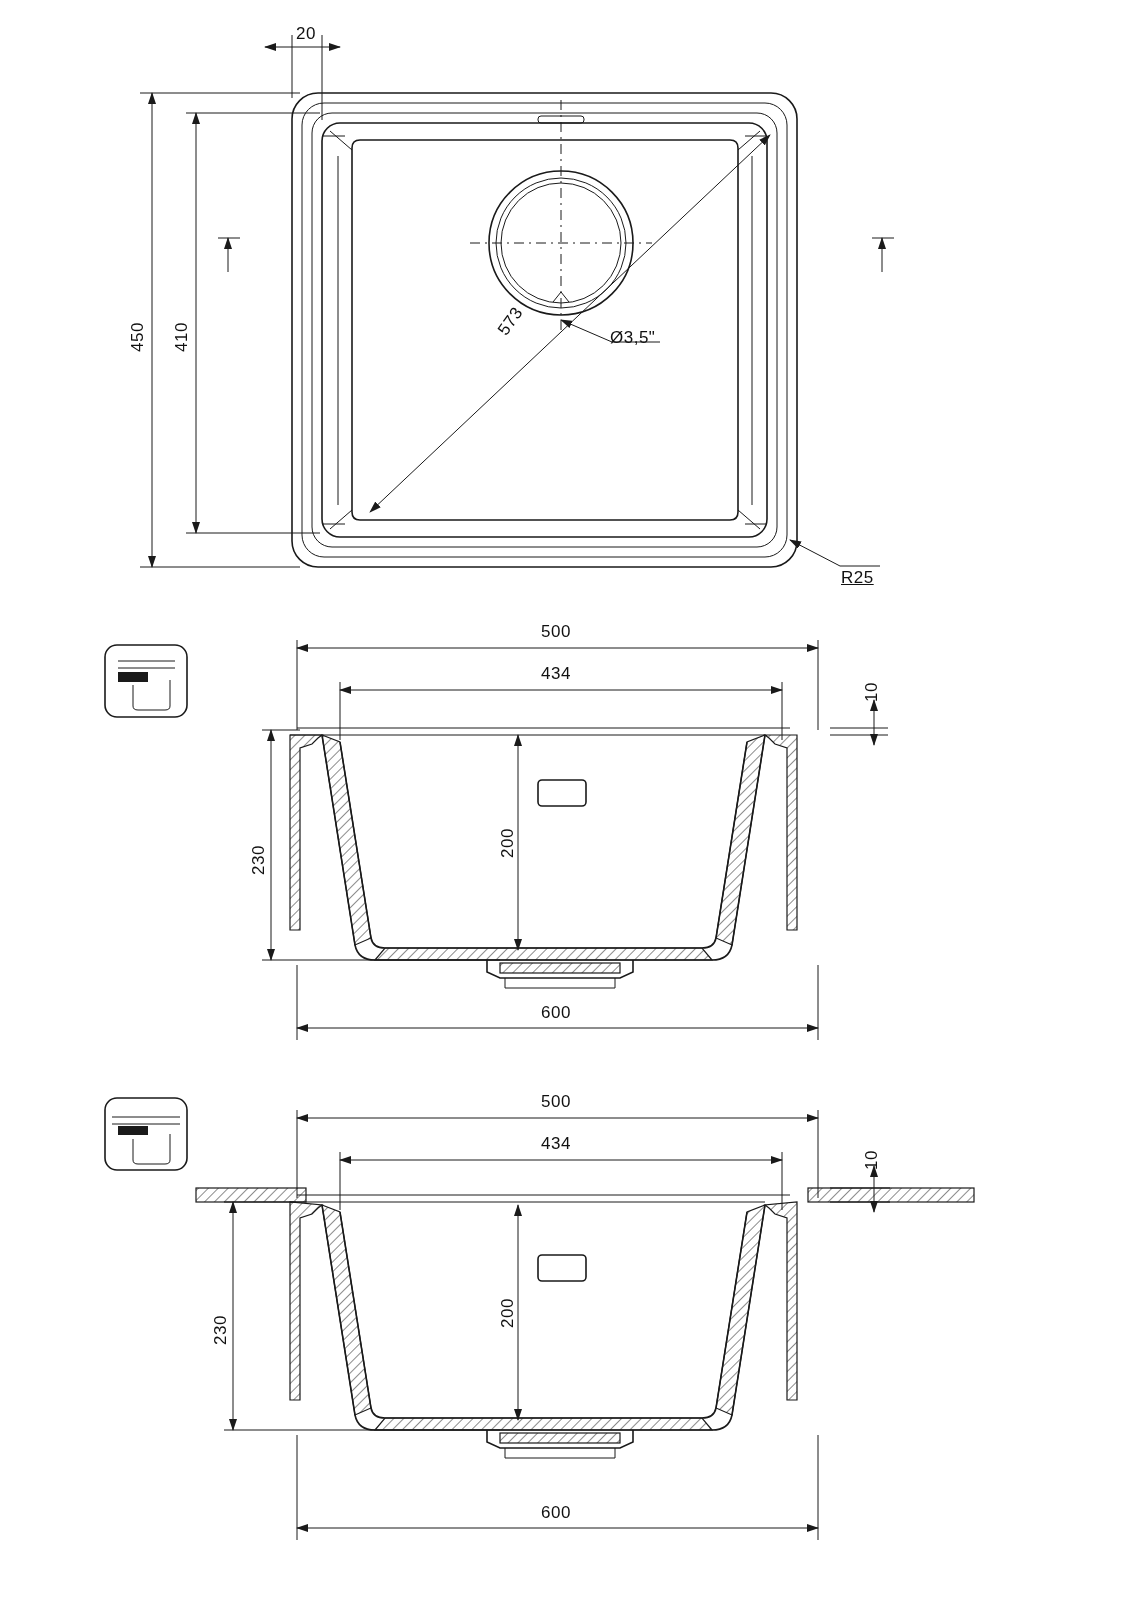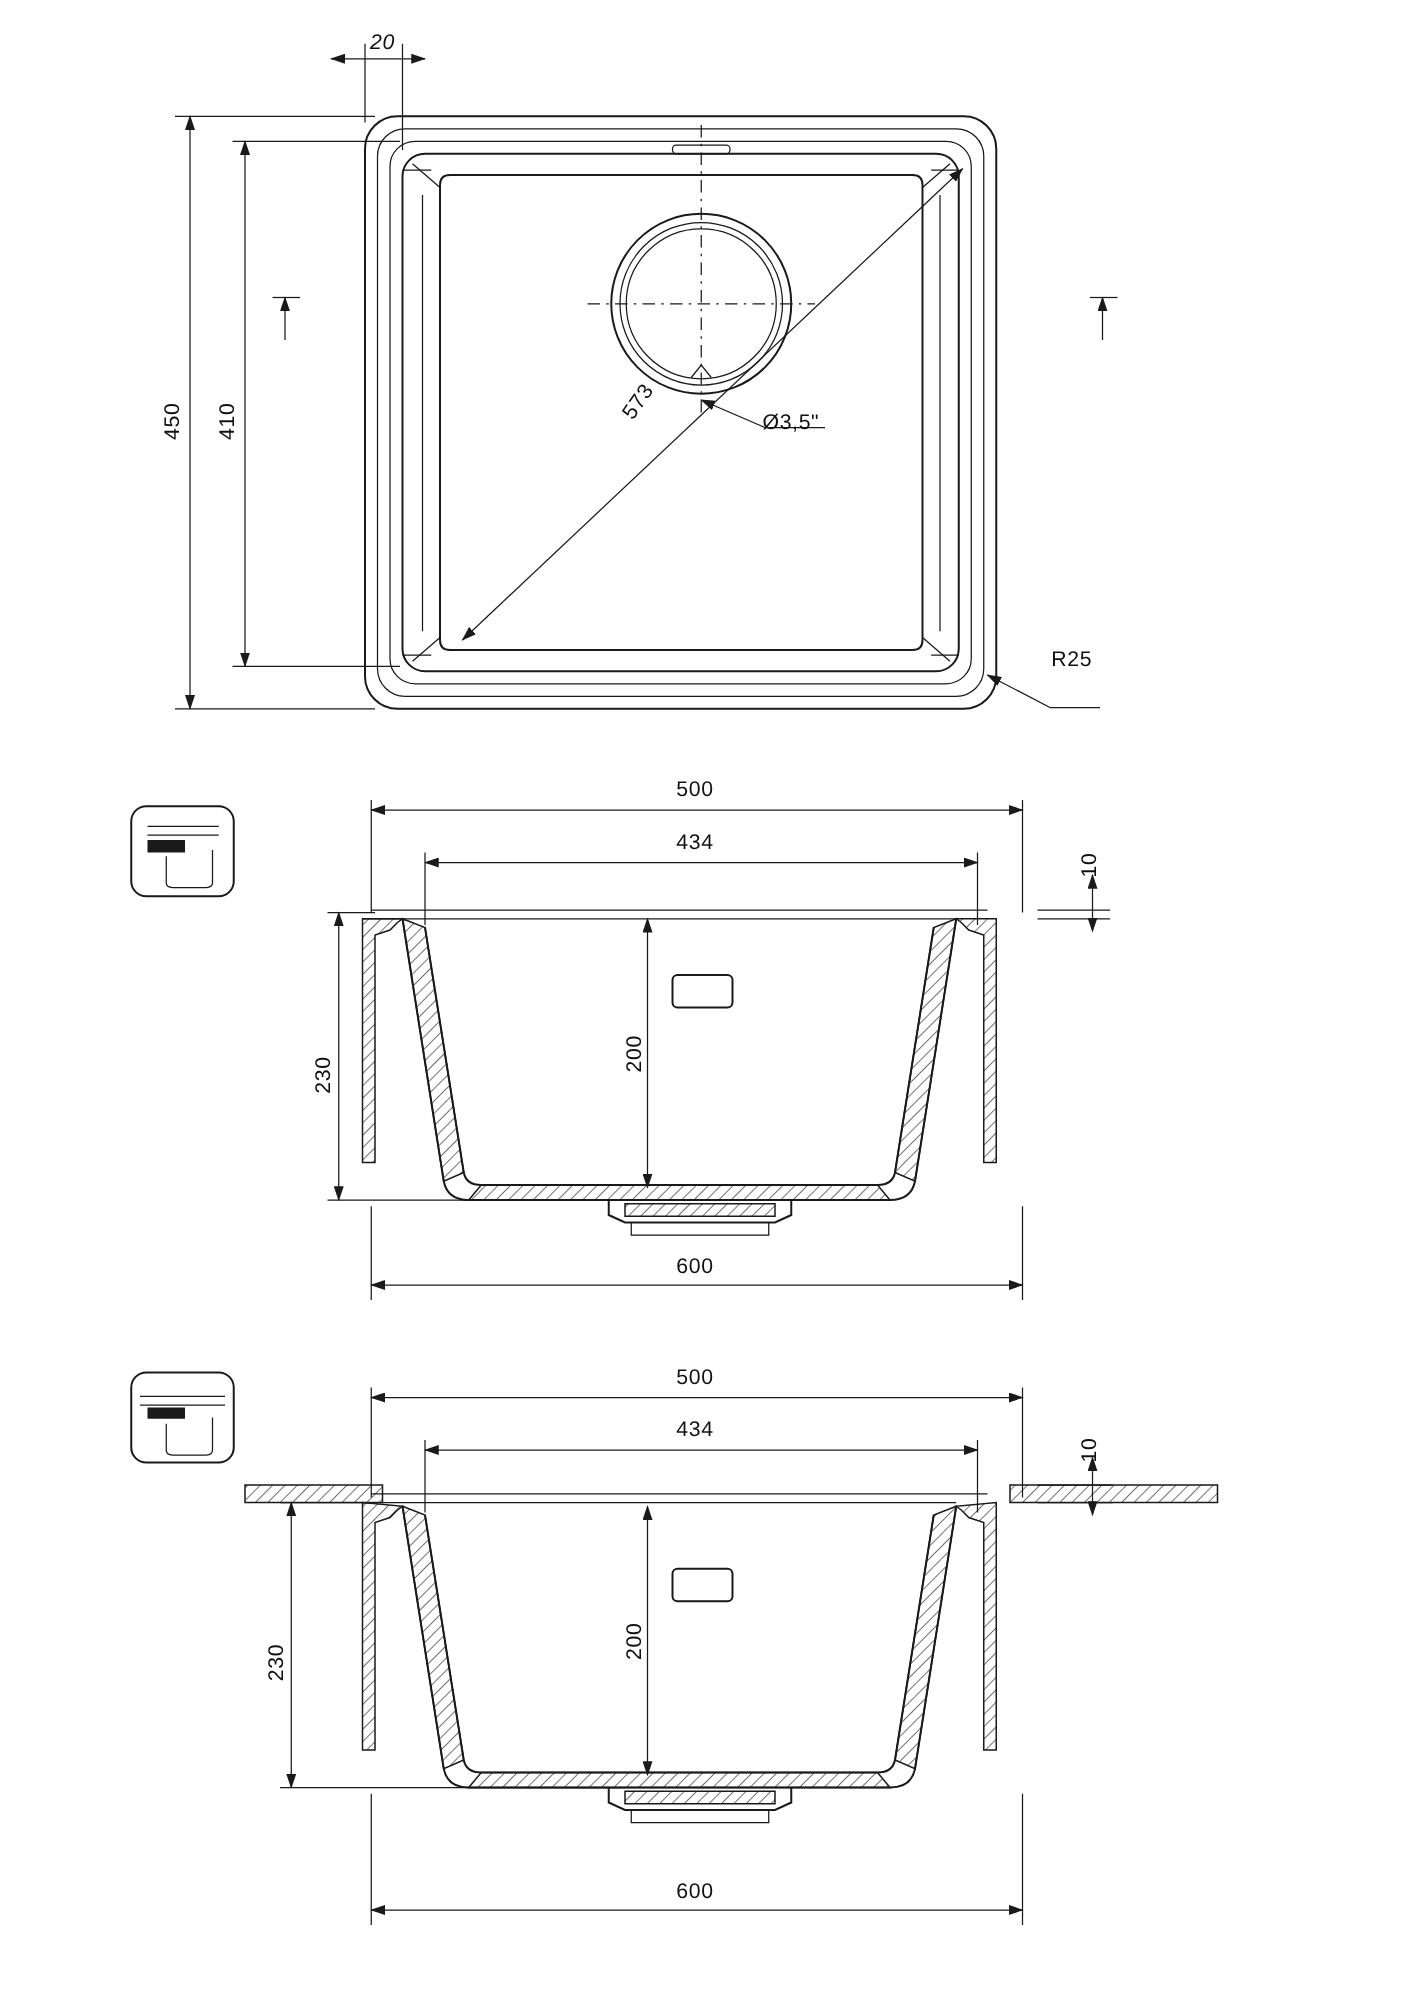--- a/index.html
+++ b/index.html
@@ -218,31 +218,31 @@
       <line x1="224" y1="1430" x2="500" y2="1430" class="ln thin"></line>
 
       <line x1="518" y1="1205" x2="518" y2="1420" class="ln thin" marker-start="url(#arrL)" marker-end="url(#arrR)"></line>
 
       <line x1="297" y1="1528" x2="818" y2="1528" class="ln thin" marker-start="url(#arrL)" marker-end="url(#arrR)"></line>
       <line x1="297" y1="1435" x2="297" y2="1540" class="ln thin"></line>
       <line x1="818" y1="1435" x2="818" y2="1540" class="ln thin"></line>
     </g>
   </svg>
 
-  <div class="dim-label" style="left:296px; top:24px;font-style:italic;">20</div>
+  <div class="dim-label" style="left:296px; top:24px;">20</div>
 
   <div class="dim-label rot90" style="left:128px; top:352px;">450</div>
 
   <div class="dim-label rot90" style="left:172px; top:352px;">410</div>
 
   <div class="dim-label rot45" style="left:494px; top:328px;">573</div>
 
   <div class="dim-label" style="left:610px; top:328px;">Ø3,5"</div>
 
-  <div class="dim-label" style="left:841px; top:518px;">R25</div>
+  <div class="dim-label" style="left:841px; top:568px;text-decoration:underline;">R25</div>
 
   <div class="dim-label" style="left:541px; top:622px;">500</div>
 
   <div class="dim-label" style="left:541px; top:664px;">434</div>
 
   <div class="dim-label rot90" style="left:862px; top:702px;">10</div>
 
   <div class="dim-label rot90" style="left:249px; top:875px;">230</div>
 
   <div class="dim-label rot90" style="left:498px; top:858px;">200</div>

